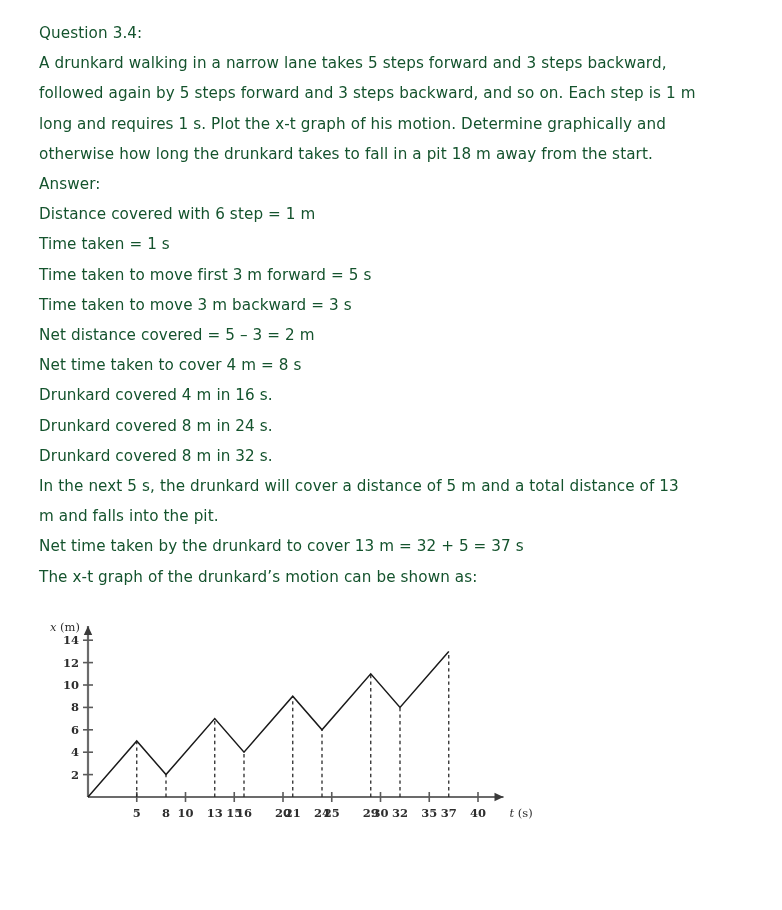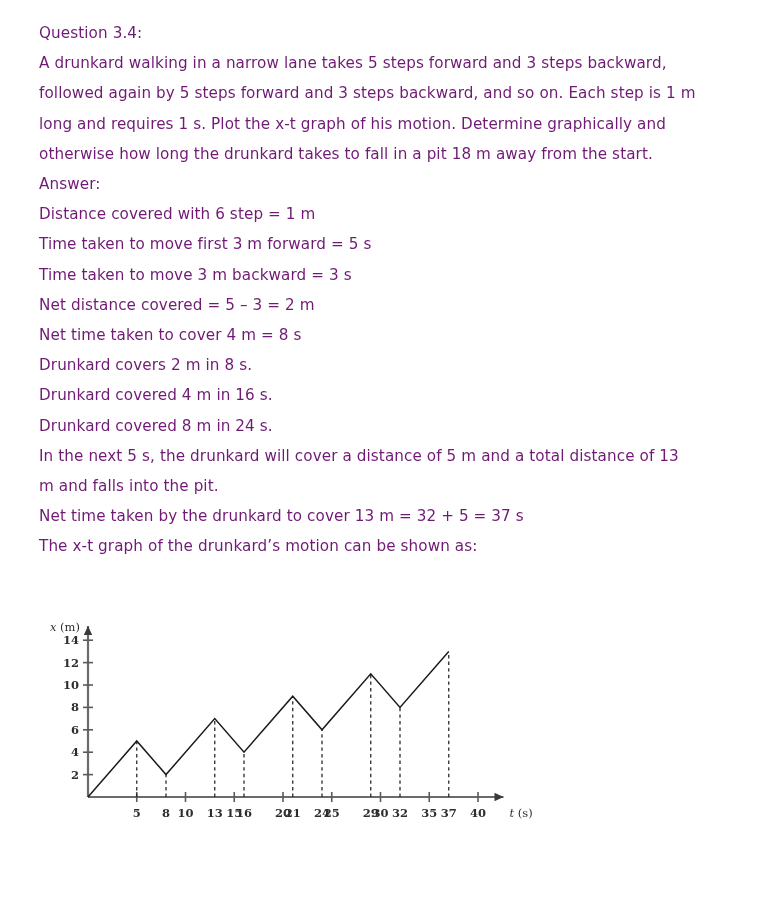--- a/index.html
+++ b/index.html
@@ -23,21 +23,21 @@
   }
   .text-block {
     position: absolute;
     left: 39px;
     top: 18px;
     width: 714px;
   }
   .line {
     font-size: 15.2px;
     line-height: 30.2px;
-    color: #701a75;
+    color: #14532d;
     white-space: pre-wrap;
     letter-spacing: 0.1px;
   }
   .figure {
     position: absolute;
     left: 36px;
     top: 604px;
     width: 560px;
     height: 236px;
   }
@@ -76,27 +76,28 @@
 <div id="page">
 
   <div class="text-block">
     <div class="line">Question 3.4:</div>
     <div class="line">A drunkard walking in a narrow lane takes 5 steps forward and 3 steps backward,</div>
     <div class="line">followed again by 5 steps forward and 3 steps backward, and so on. Each step is 1 m</div>
     <div class="line">long and requires 1 s. Plot the x-t graph of his motion. Determine graphically and</div>
     <div class="line">otherwise how long the drunkard takes to fall in a pit 18 m away from the start.</div>
     <div class="line">Answer:</div>
     <div class="line">Distance covered with 6 step = 1 m</div>
+    <div class="line">Time taken = 1 s</div>
     <div class="line">Time taken to move first 3 m forward = 5 s</div>
     <div class="line">Time taken to move 3 m backward = 3 s</div>
     <div class="line">Net distance covered = 5 – 3 = 2 m</div>
     <div class="line">Net time taken to cover 4 m = 8 s</div>
-    <div class="line">Drunkard covers 2 m in 8 s.</div>
     <div class="line">Drunkard covered 4 m in 16 s.</div>
     <div class="line">Drunkard covered 8 m in 24 s.</div>
+    <div class="line">Drunkard covered 8 m in 32 s.</div>
     <div class="line">In the next 5 s, the drunkard will cover a distance of 5 m and a total distance of 13</div>
     <div class="line">m and falls into the pit.</div>
     <div class="line">Net time taken by the drunkard to cover 13 m = 32 + 5 = 37 s</div>
     <div class="line">The x-t graph of the drunkard’s motion can be shown as:</div>
   </div>
 
   <div class="figure">
     <svg id="chart-svg" width="560" height="236" viewBox="0 0 560 236">
         <line x1="52" y1="193" x2="467.5" y2="193" class="axis-line"></line>
         <line x1="52" y1="193" x2="52" y2="22" class="axis-line"></line>

